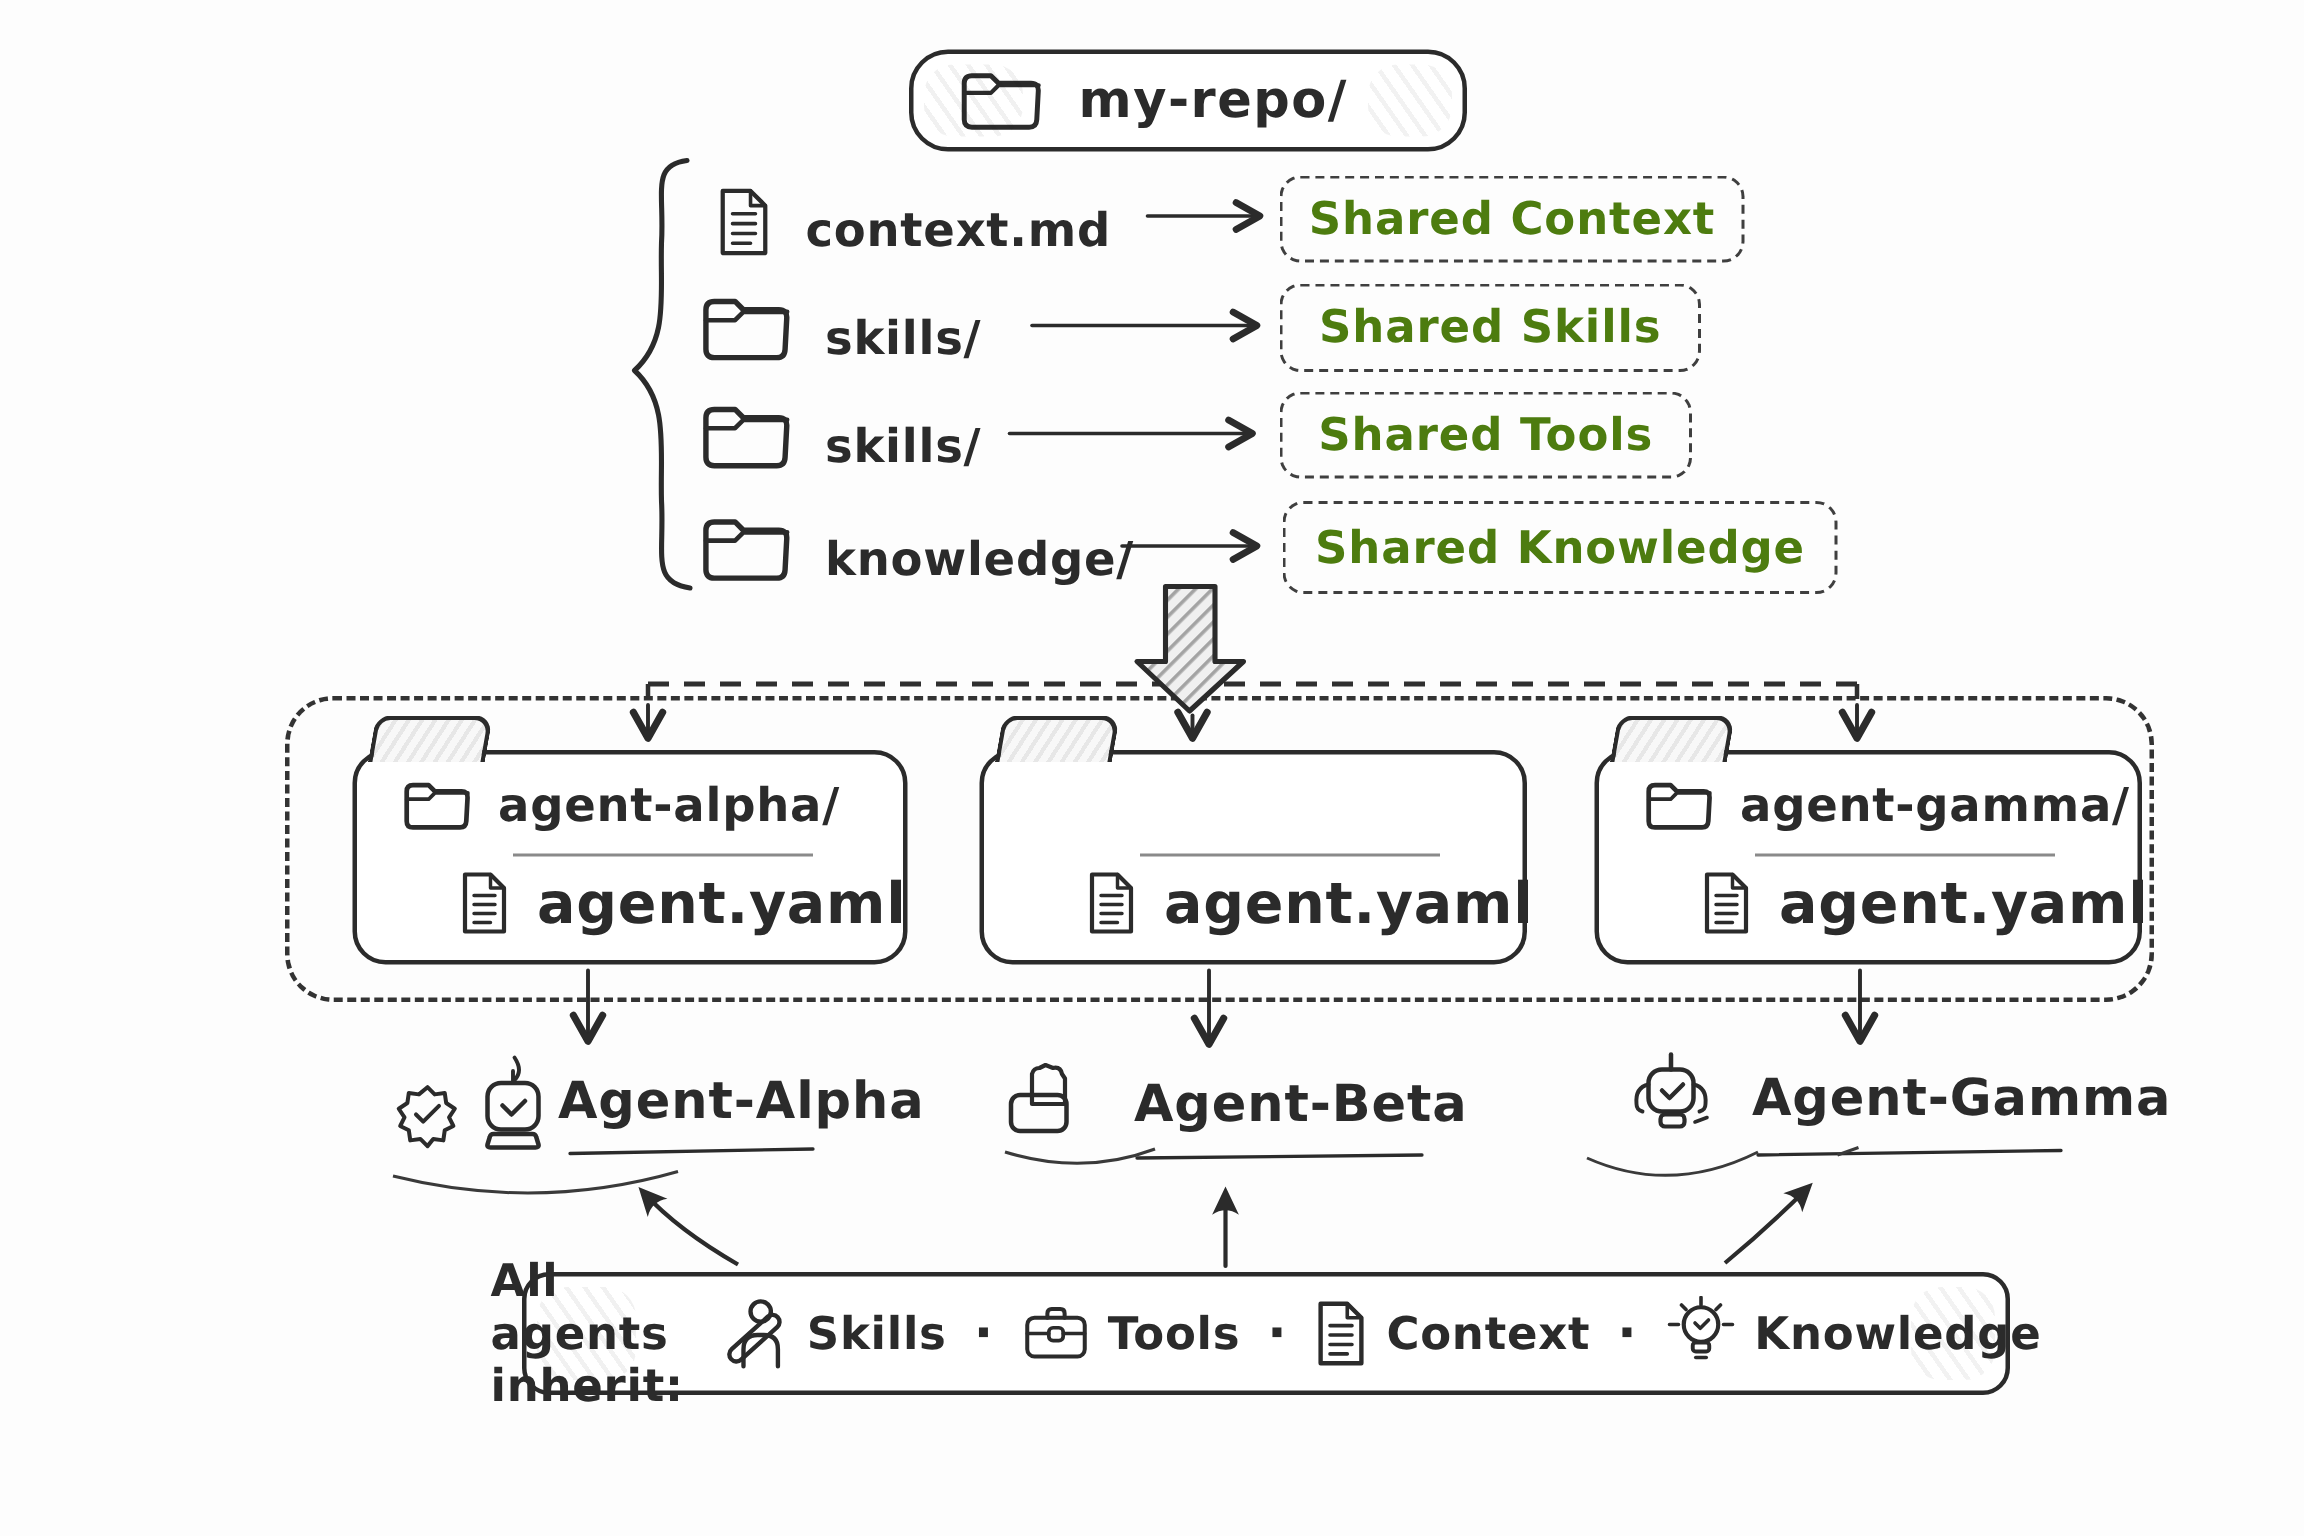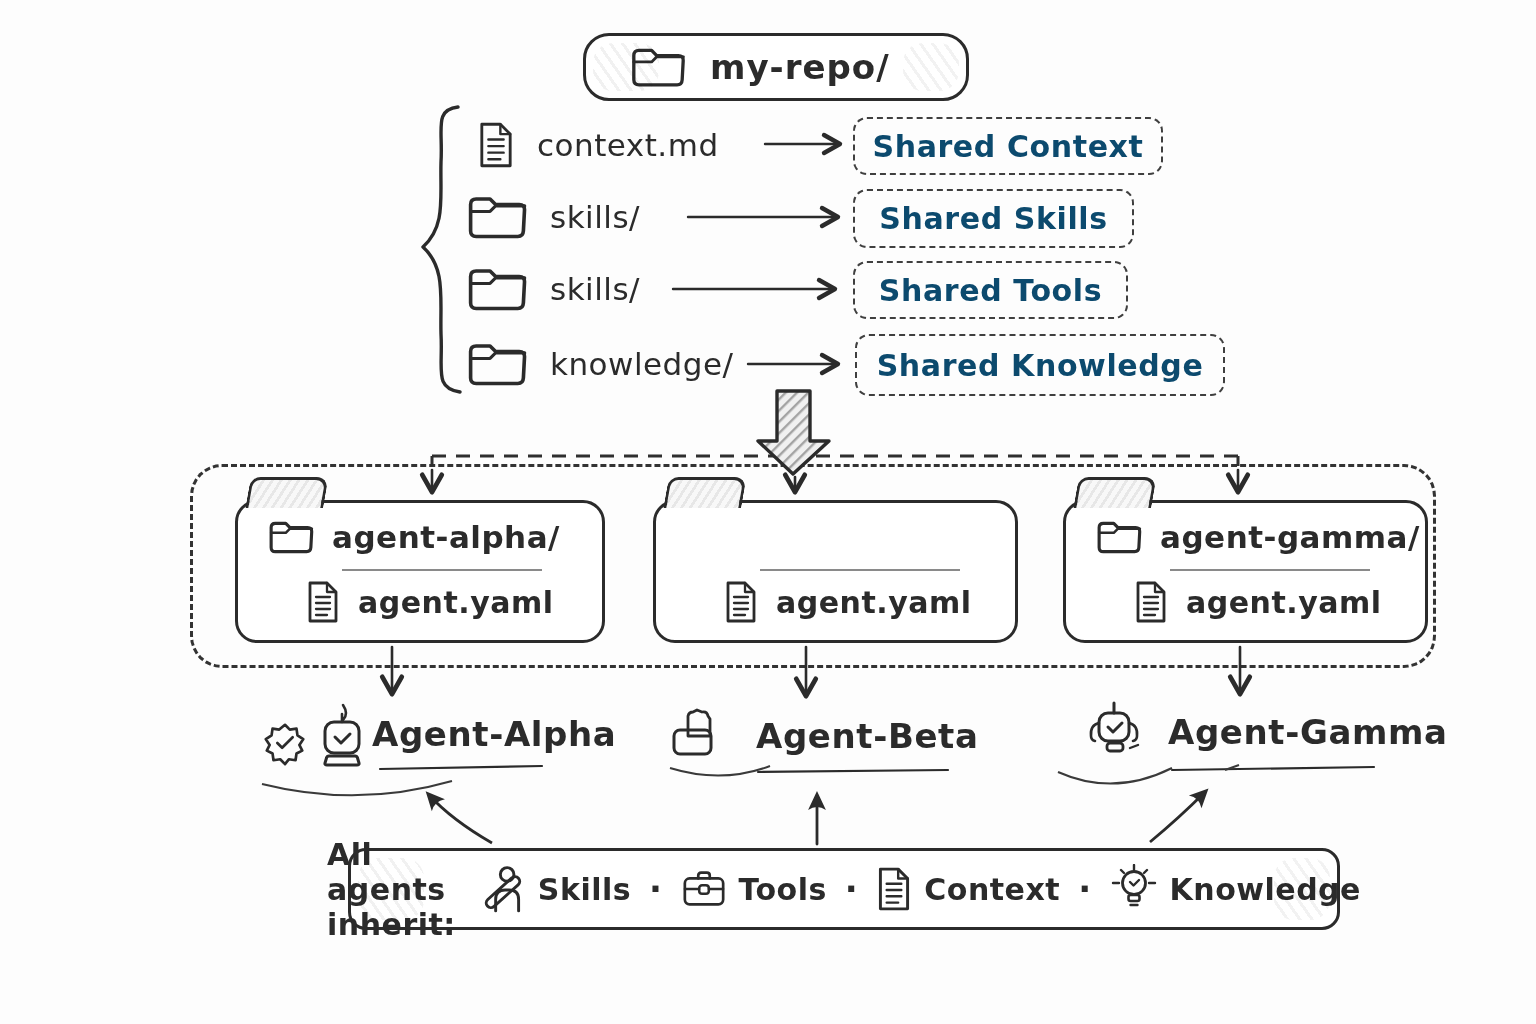--- a/index.html
+++ b/index.html
@@ -6,47 +6,47 @@
   .canvas {
     position:relative; width:1536px; height:1024px; overflow:hidden;
     background:#fdfdfd; color:#2b2b2b;
     font-family:"DejaVu Sans", "Liberation Sans", sans-serif;
   }
   svg { display:block; }
   .stroke { fill:none; stroke:#2b2b2b; stroke-linecap:round; stroke-linejoin:round; }
 
   
   #myrepo {
-    position:absolute; left:583px; top:33px; width:336px; height:62px;
+    position:absolute; left:606px; top:33px; width:336px; height:62px;
     border:3px solid #2b2b2b; border-radius:26px; background:#fff;
-    display:flex; align-items:center; gap:24px; padding-left:44px;
+    display:flex; align-items:center; gap:24px; padding-left:30px;
     font-size:34px; font-weight:700; letter-spacing:1px;
   }
   #myrepo::before, .bar-hatch-l::before {
     content:""; position:absolute; left:7px; top:7px; bottom:7px; width:66px;
     border-radius:20px;
     background:repeating-linear-gradient(55deg, rgba(0,0,0,0.055) 0 3px, transparent 3px 10px);
   }
   #myrepo::after, .bar-hatch-r::after {
     content:""; position:absolute; right:7px; top:7px; bottom:7px; width:56px;
     border-radius:20px;
     background:repeating-linear-gradient(55deg, rgba(0,0,0,0.05) 0 3px, transparent 3px 10px);
   }
 
   
   .file-row {
-    position:absolute; height:54px; display:flex; align-items:center; gap:22px;
-    font-size:31px; font-weight:400; letter-spacing:0.5px;
+    position:absolute; height:54px; display:flex; align-items:flex-end; gap:22px;
+    font-size:31px; font-weight:700; letter-spacing:0.5px;
   }
 
   
   .shared-box {
     position:absolute; border:2.5px dashed #3f3f3f; border-radius:14px;
     display:flex; align-items:center; justify-content:center;
-    font-size:30px; font-weight:600; color:#0c4a6e; letter-spacing:0.6px;
+    font-size:30px; font-weight:600; color:#4d7c0f; letter-spacing:0.6px;
     background:#fdfdfd;
   }
 
   
   #agents-container {
     position:absolute; left:190px; top:464px; width:1240px; height:198px;
     border:3px dashed #333; border-radius:32px;
   }
 
   
@@ -62,21 +62,21 @@
   }
   .agent-box .row1 {
     position:absolute; left:30px; top:15px; display:flex; align-items:center; gap:18px;
     font-size:31px; font-weight:700; letter-spacing:0.5px;
   }
   .agent-box .divider {
     position:absolute; left:104px; top:66px; width:200px; height:2px; background:#8a8a8a;
   }
   .agent-box .row2 {
     position:absolute; left:68px; top:77px; display:flex; align-items:center; gap:18px;
-    font-size:30px; font-weight:600; letter-spacing:0.5px;
+    font-size:38px; font-weight:600; letter-spacing:0.5px;
   }
 
   
   .agent-label {
     position:absolute; font-size:34px; font-weight:700; letter-spacing:0.6px;
   }
   .agent-icons { position:absolute; display:flex; align-items:flex-end; gap:8px; }
 
   
   #inherit-bar {

